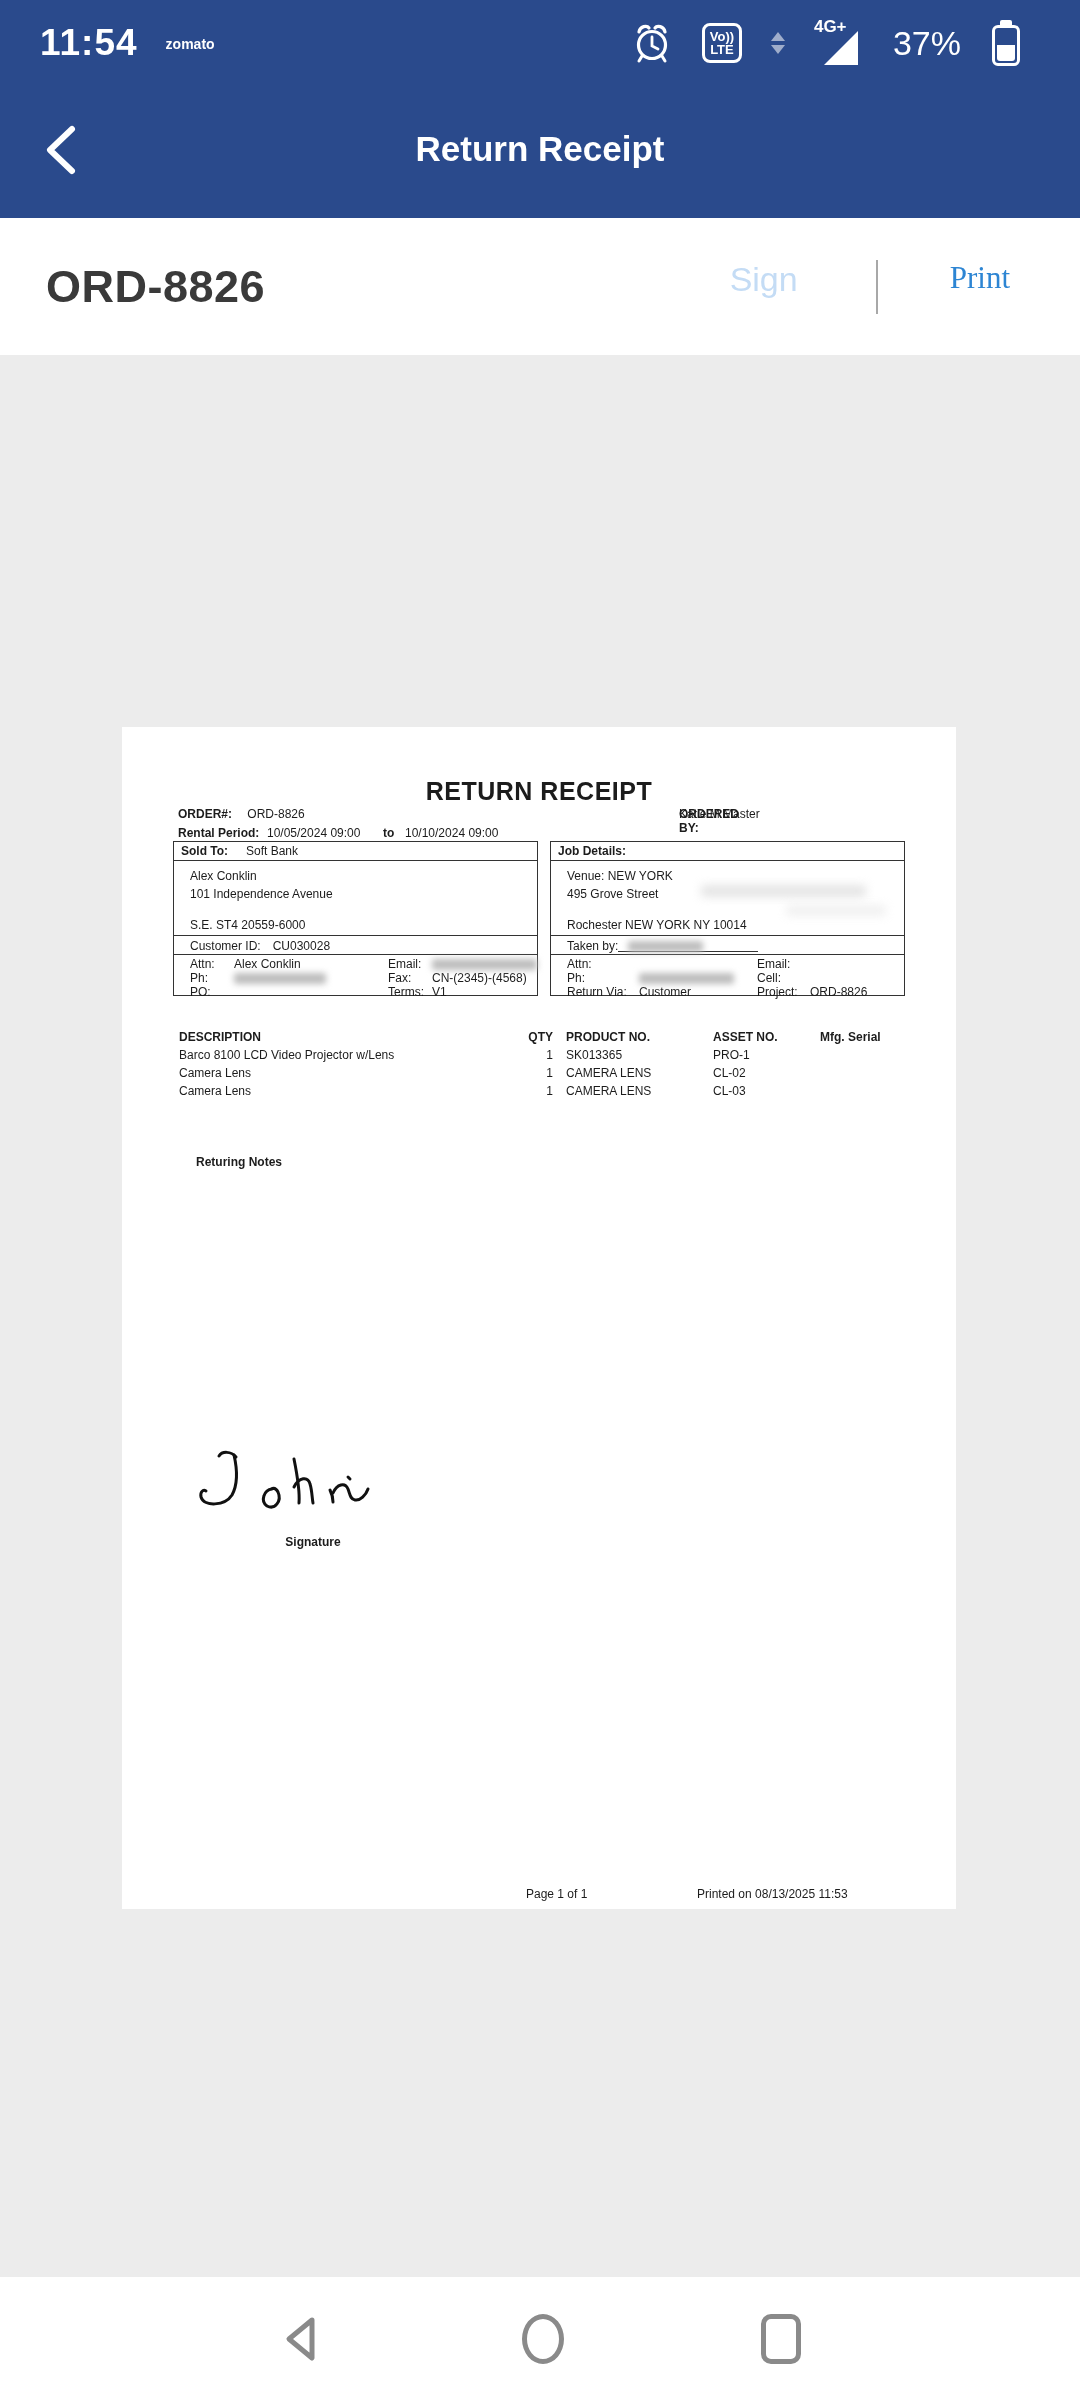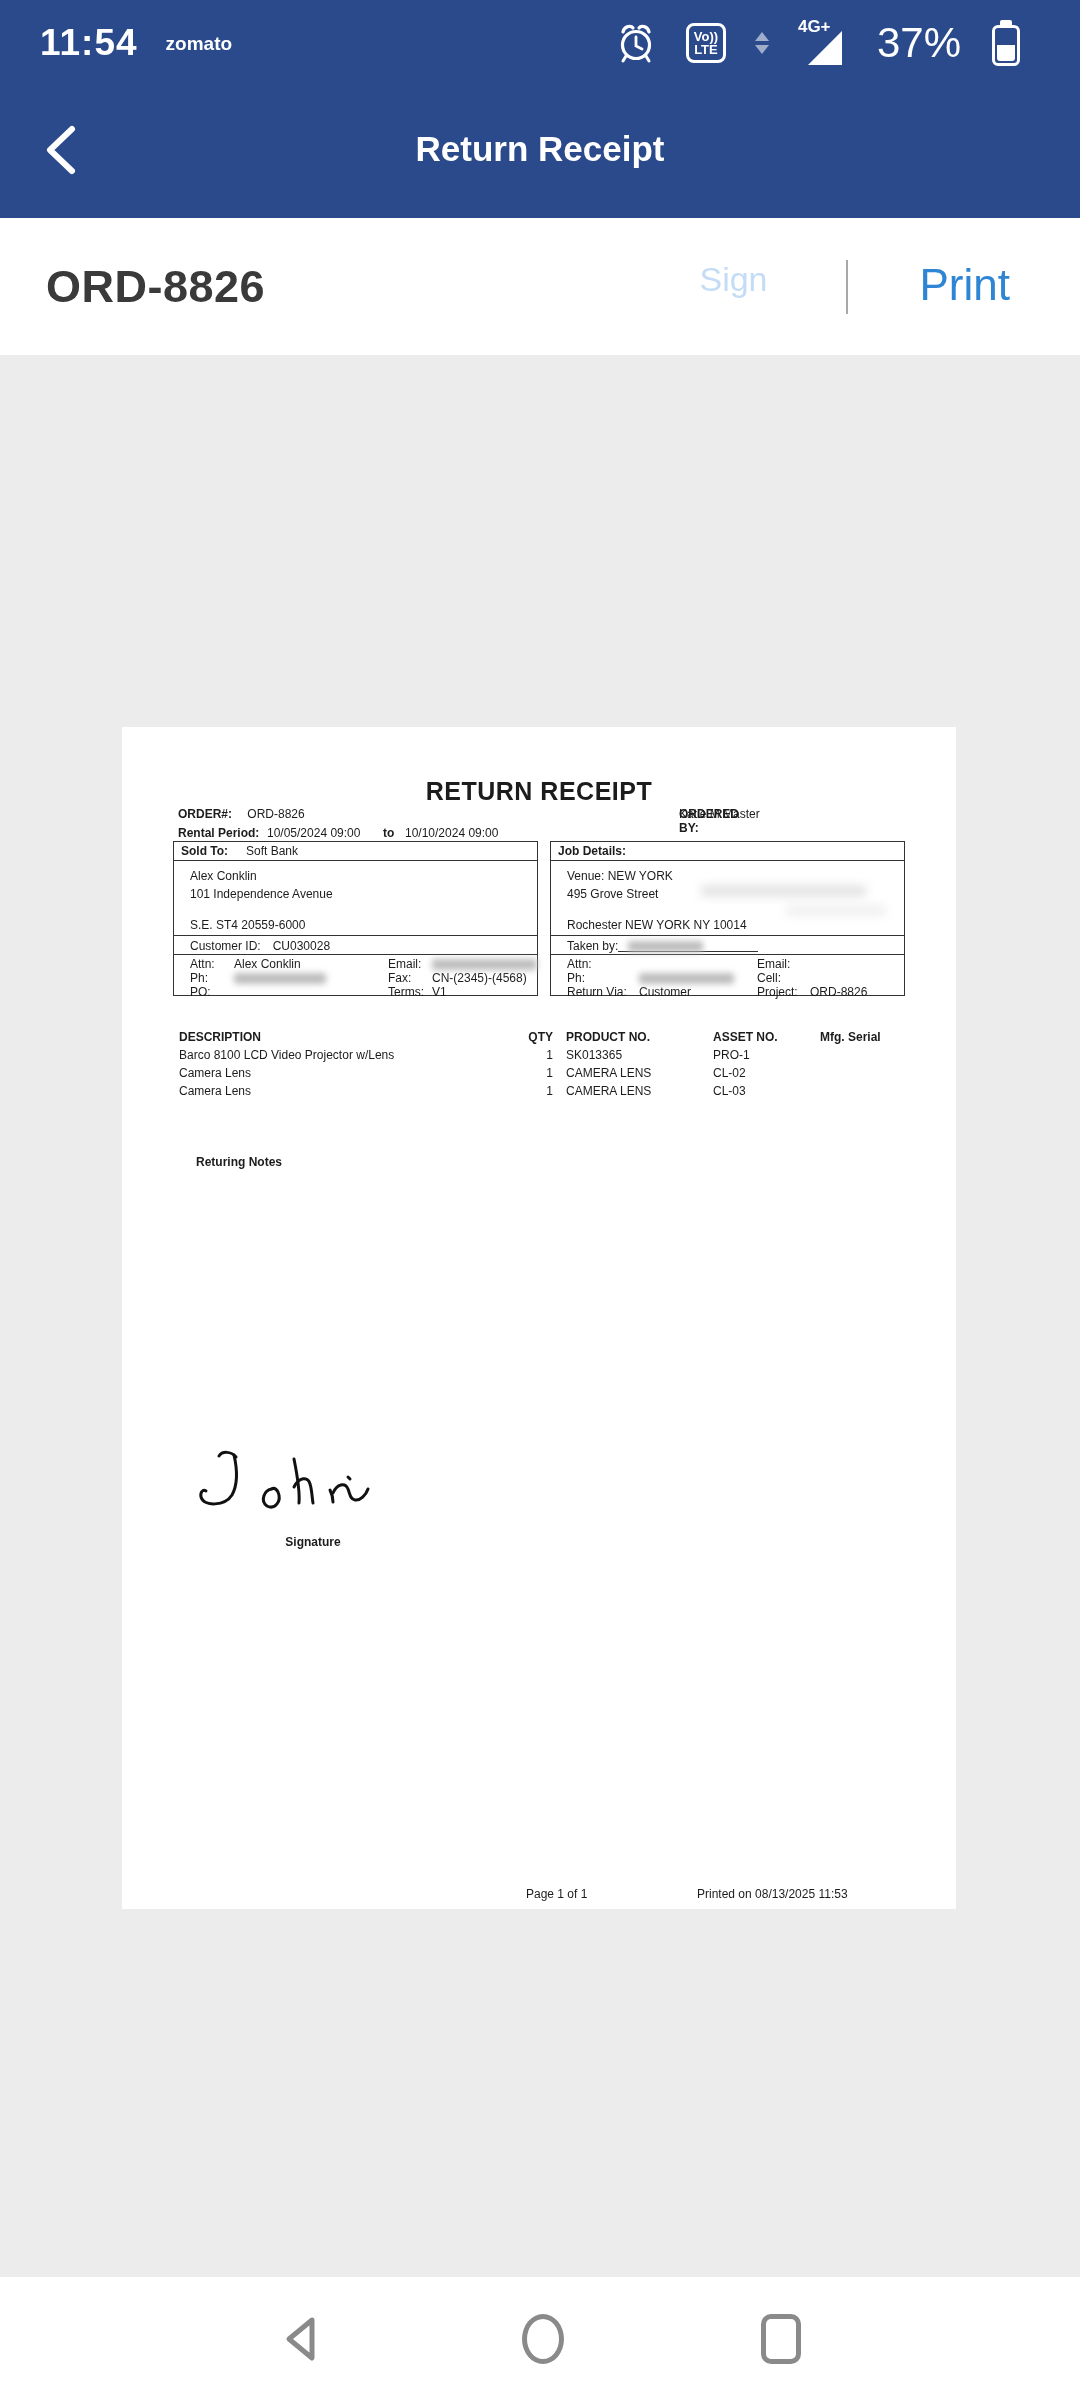--- a/index.html
+++ b/index.html
@@ -7,48 +7,48 @@
     --dark:#3a3a3a; --doc:#1c1c1c; --nav-gray:#8a8a8a; --line:#333;
   }
   *{margin:0;padding:0;box-sizing:border-box;}
   html,body{width:1080px;height:2400px;}
   body{font-family:"Liberation Sans",sans-serif;background:#fff;position:relative;overflow:hidden;}
 
   
   .top-blue{position:absolute;left:0;top:0;width:1080px;height:218px;background:var(--blue);}
   .status-bar{position:absolute;left:0;top:0;width:1080px;height:80px;display:flex;align-items:center;padding:6px 60px 0 40px;color:#fff;}
   .time{font-size:37px;font-weight:bold;letter-spacing:1px;}
-  .notif-app{font-size:19px;font-weight:bold;margin-left:28px;margin-top:2px;}
+  .notif-app{font-size:14px;font-weight:bold;margin-left:28px;margin-top:2px;}
   .sb-right{margin-left:auto;display:flex;align-items:center;gap:29px;}
   .alarm-svg{display:block;}
   .volte{width:40px;height:40px;border:3px solid #fff;border-radius:8px;display:flex;flex-direction:column;align-items:center;justify-content:center;line-height:1;}
   .volte span{font-size:13px;font-weight:bold;letter-spacing:0;}
   .updown{display:flex;flex-direction:column;gap:4px;align-items:center;}
   .tri-up{width:0;height:0;border-left:7px solid transparent;border-right:7px solid transparent;border-bottom:9px solid rgba(255,255,255,.55);}
   .tri-down{width:0;height:0;border-left:7px solid transparent;border-right:7px solid transparent;border-top:9px solid rgba(255,255,255,.55);}
   .sig4g{position:relative;width:46px;height:48px;}
   .sig4g .g-label{position:absolute;left:0;top:-2px;font-size:17px;font-weight:bold;}
   .sig4g .g-tri{position:absolute;right:2px;bottom:2px;width:0;height:0;border-bottom:34px solid #fff;border-left:34px solid transparent;}
-  .batt-pct{font-size:42px;font-weight:500;margin-left:4px;}
+  .batt-pct{font-size:34px;font-weight:500;margin-left:4px;}
   .battery{position:relative;width:28px;height:46px;margin-left:2px;}
   .battery .cap{position:absolute;top:0;left:8px;width:12px;height:6px;background:#fff;border-radius:2px 2px 0 0;}
   .battery .body{position:absolute;top:5px;left:0;width:28px;height:41px;border:3px solid #fff;border-radius:6px;}
   .battery .fill{position:absolute;left:2px;right:2px;bottom:2px;height:16px;background:#fff;border-radius:0 0 3px 3px;}
 
   .app-bar{position:absolute;left:0;top:80px;width:1080px;height:138px;display:flex;align-items:center;}
   .back-btn{position:absolute;left:40px;top:44px;width:44px;height:52px;}
   .app-title{width:100%;text-align:center;color:#fff;font-size:35px;font-weight:bold;}
 
   
   .toolbar{position:absolute;left:0;top:218px;width:1080px;height:137px;background:#fff;display:flex;align-items:center;padding:0 70px 0 46px;}
   .order-id{font-size:45px;font-weight:bold;color:var(--dark);letter-spacing:.5px;}
   .tb-actions{margin-left:auto;display:flex;align-items:flex-start;}
   .sign-btn{font-size:34px;color:var(--sign-dis);font-weight:500;}
   .tb-divider{width:2px;height:54px;background:#a8a8a8;margin:0 72px 0 78px;}
-  .print-btn{font-size:44px;color:var(--print-blue);font-weight:500;}
+  .print-btn{font-size:31px;color:var(--print-blue);font-weight:500;font-family:Liberation Serif, serif;}
 
   
   .content{position:absolute;left:0;top:355px;width:1080px;height:1922px;background:var(--bg-gray);overflow:hidden;}
   .page{position:absolute;left:122px;top:372px;width:834px;height:1182px;background:#fff;color:var(--doc);font-size:12px;}
   .page *{position:absolute;}
   .doc-title{left:0;top:50px;width:100%;text-align:center;font-size:25px;font-weight:bold;letter-spacing:.5px;}
   .row-order{left:56px;top:80px;right:30px;height:16px;}
   .row-order .lbl{position:static;font-weight:bold;}
   .ordered-by{left:501px;top:0;display:flex;gap:14px;}
   .ordered-by b{font-weight:bold;}

